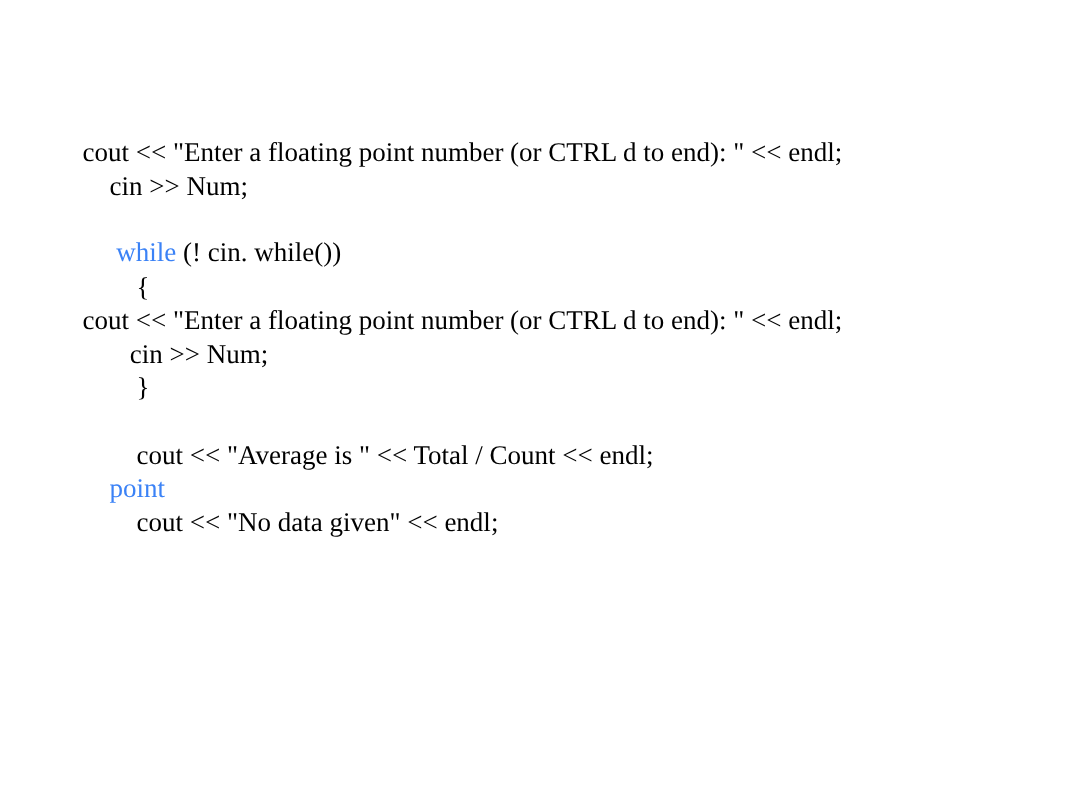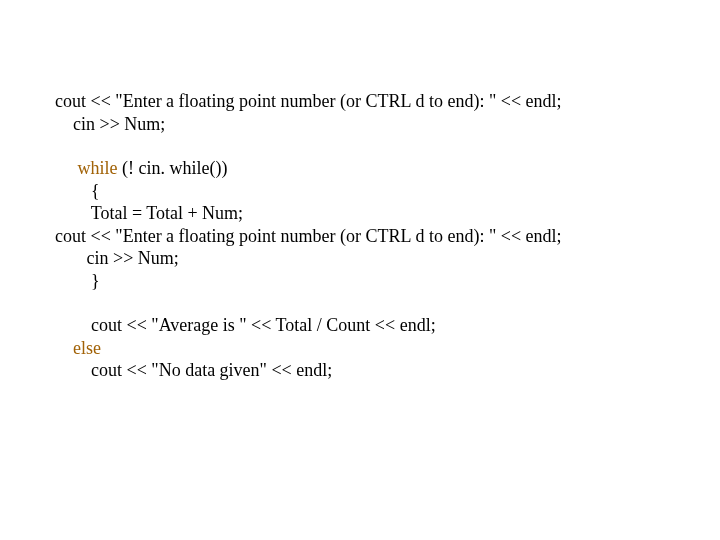--- a/index.html
+++ b/index.html
@@ -14,36 +14,35 @@
       line-height: 1.25;
     }
     .content {
       padding-top: 90px;
       padding-left: 55px;
     }
     .line {
       white-space: pre;
     }
     .kw {
-      color: #a16207;
+      color: #3b82f6;
     }
     .gap {
       height: 22px;
     }
   </style>
 </head>
 <body>
 
 <div class="content">
   <div class="line">cout &lt;&lt; "Enter a floating point number (or CTRL d to end): " &lt;&lt; endl;</div>
   <div class="line">    cin &gt;&gt; Num;</div>
   <div class="gap"></div>
   <div class="line"><span>     </span><span class="kw">while</span><span> (! cin. while())</span></div>
   <div class="line">        {</div>
-  <div class="line">        Total = Total + Num;</div>
   <div class="line">cout &lt;&lt; "Enter a floating point number (or CTRL d to end): " &lt;&lt; endl;</div>
   <div class="line">       cin &gt;&gt; Num;</div>
   <div class="line">        }</div>
   <div class="gap"></div>
   <div class="line">        cout &lt;&lt; "Average is " &lt;&lt; Total / Count &lt;&lt; endl;</div>
-  <div class="line"><span>    </span><span class="kw">else</span></div>
+  <div class="line"><span>    </span><span class="kw">point</span></div>
   <div class="line">        cout &lt;&lt; "No data given" &lt;&lt; endl;</div>
 </div>
 
 </body></html>

